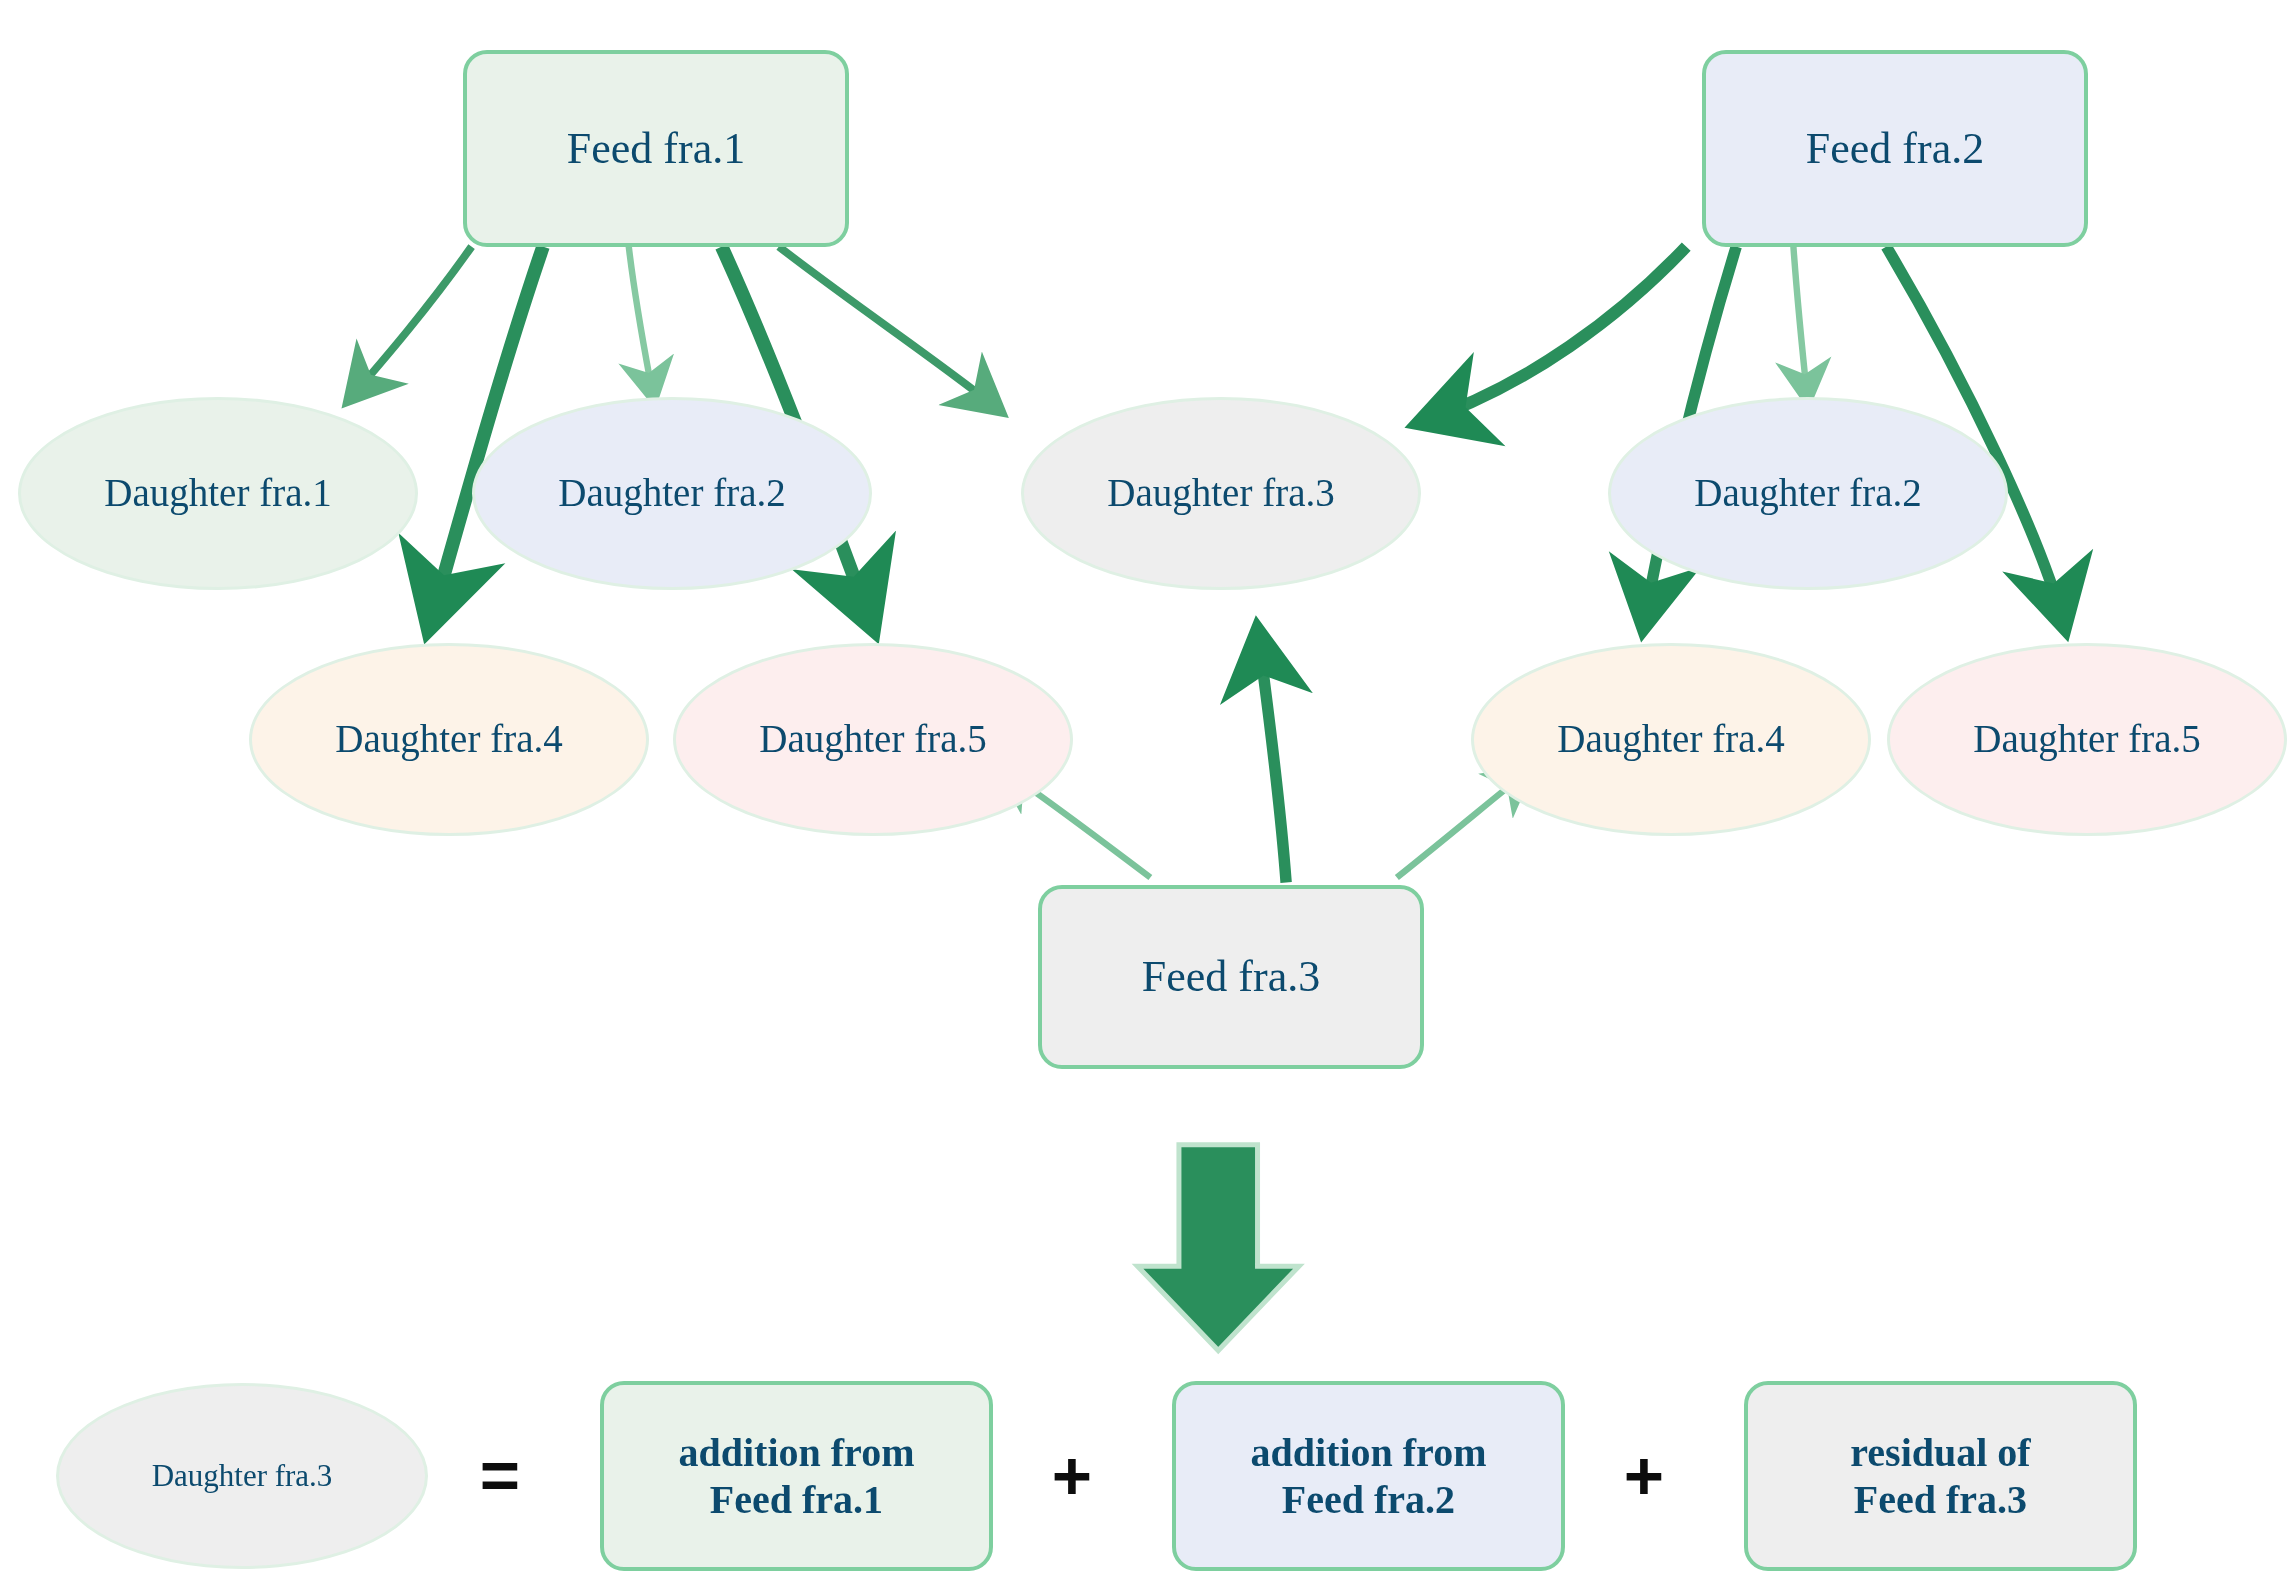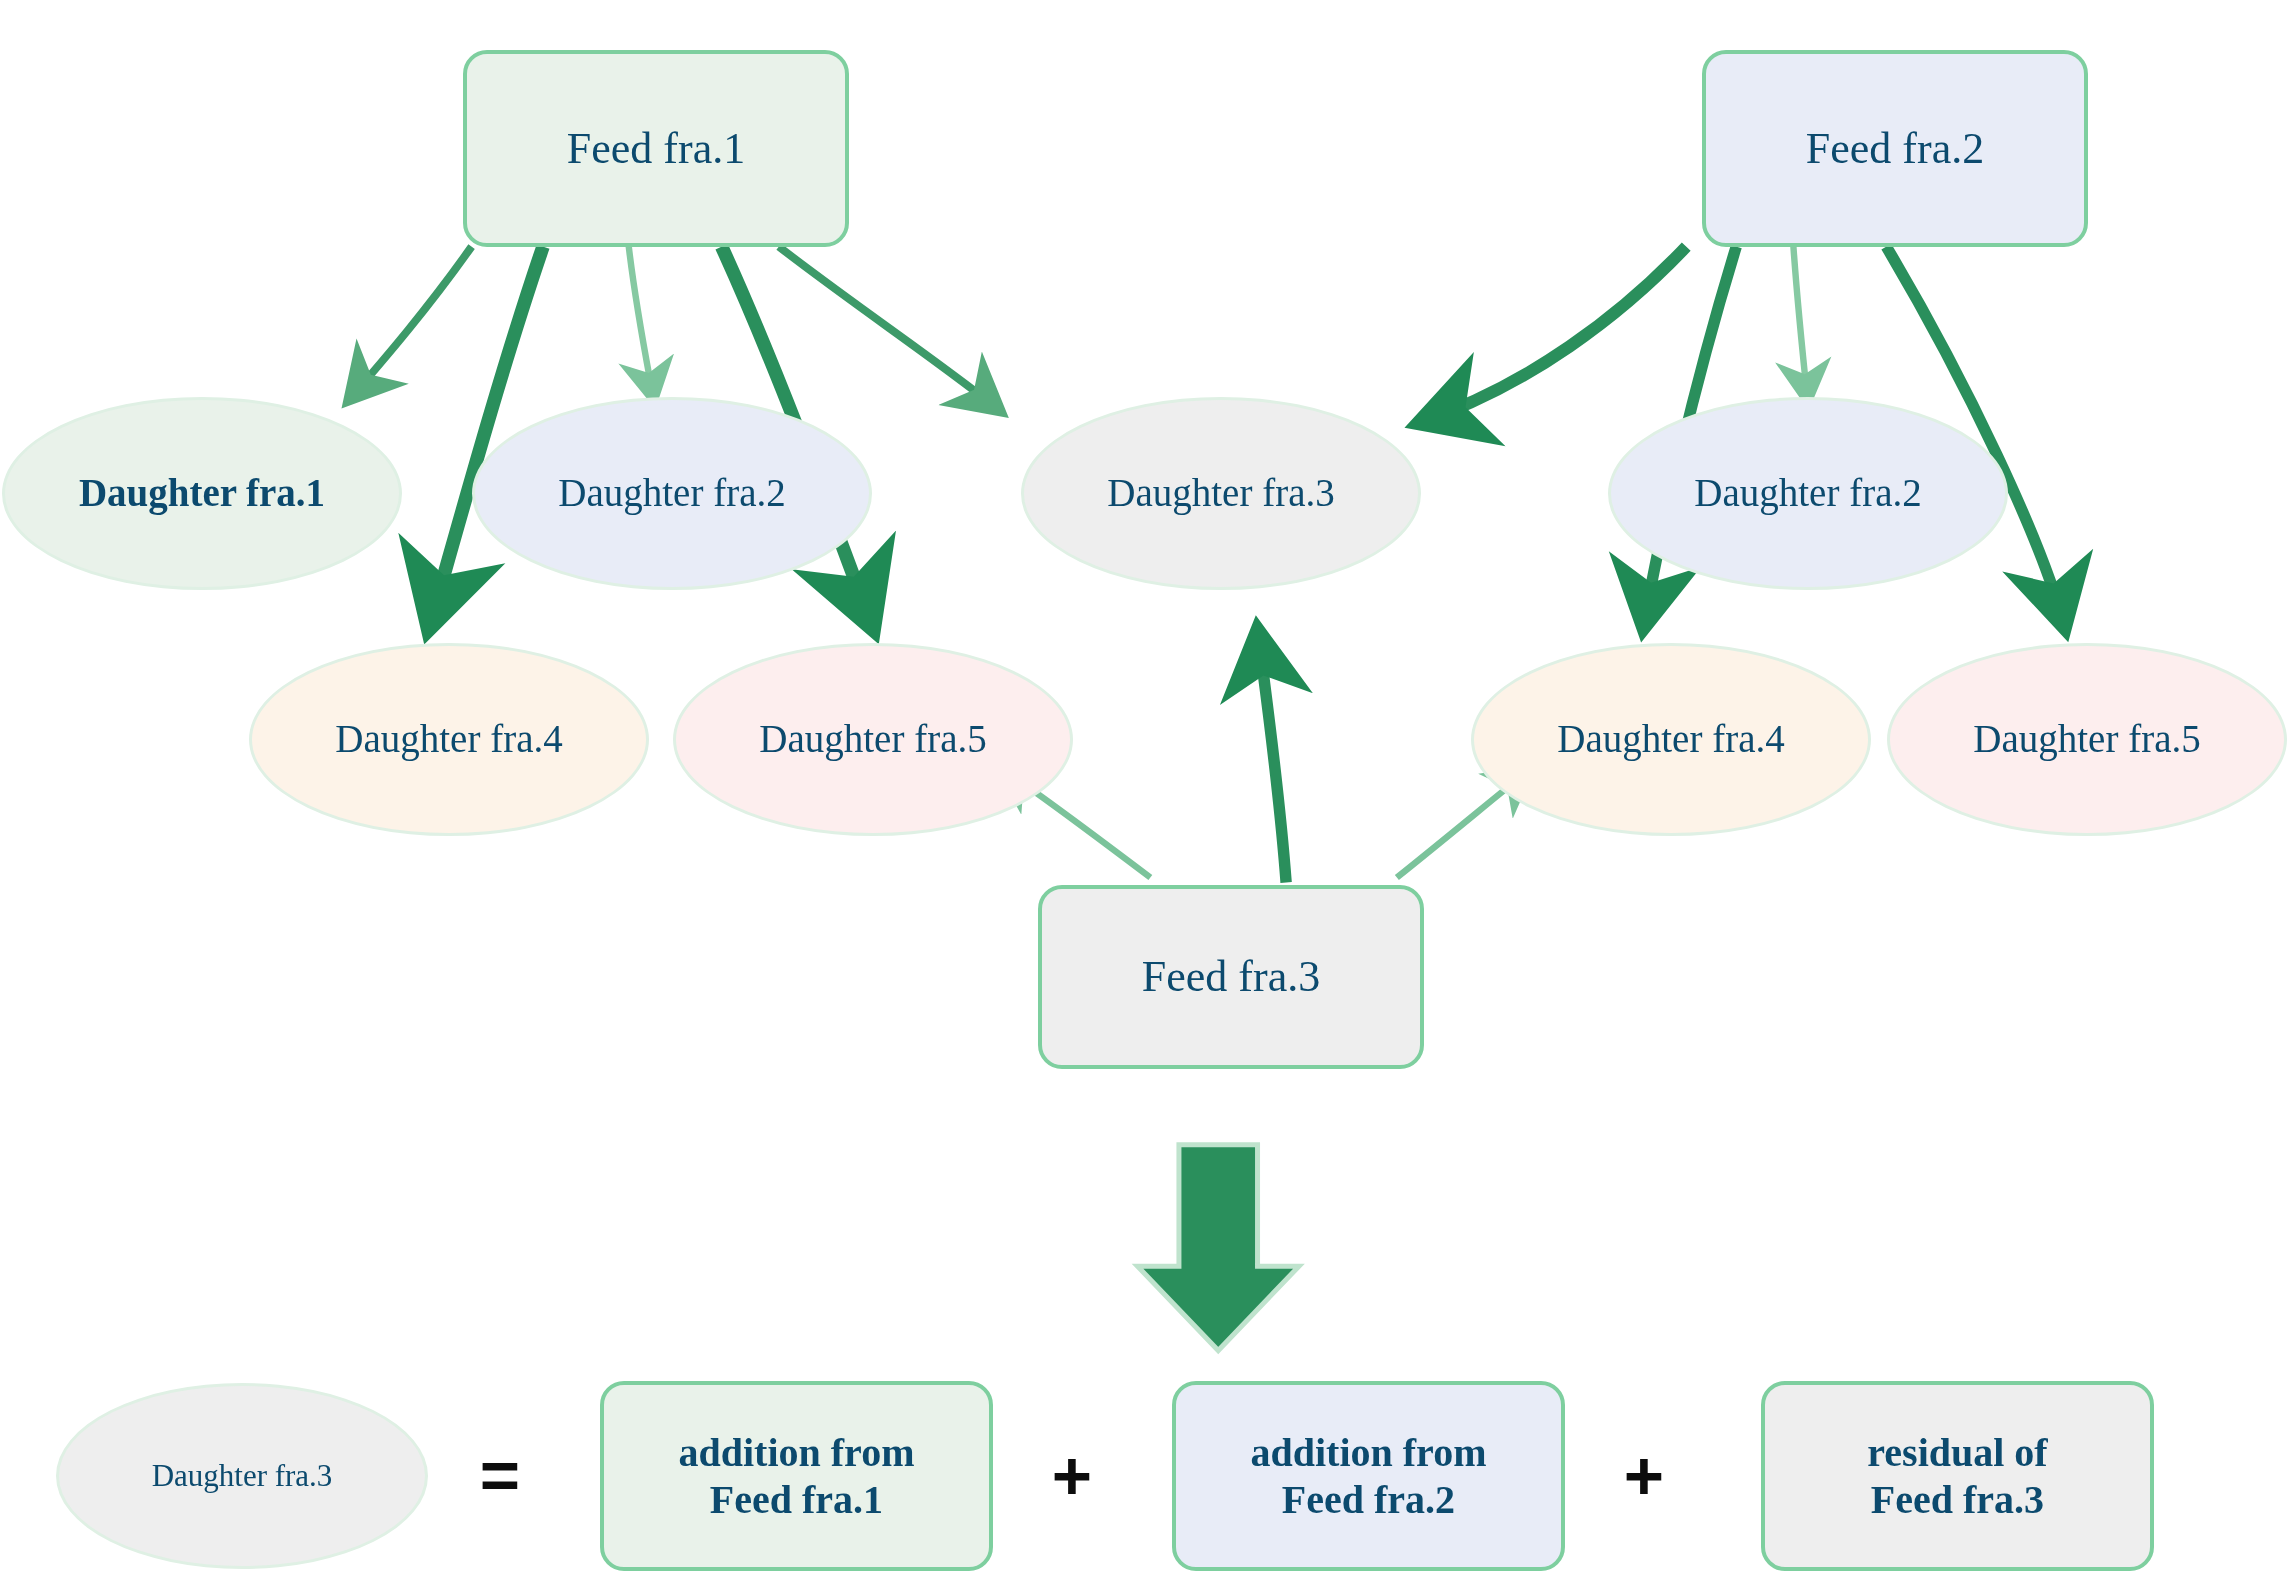--- a/index.html
+++ b/index.html
@@ -142,21 +142,21 @@
   </svg>
 
   <div class="node rect fill-green feed-label" style="left:463px; top:50px; width:386px; height:197px;">
     <span>Feed fra.1</span>
   </div>
 
   <div class="node rect fill-blue feed-label" style="left:1702px; top:50px; width:386px; height:197px;">
     <span>Feed fra.2</span>
   </div>
 
-  <div class="node ell fill-green daughter-label" style="left:2px; top:397px; width:400px; height:193px;font-weight:bold;">
+  <div class="node ell fill-green daughter-label" style="left:18px; top:397px; width:400px; height:193px;">
     <span>Daughter fra.1</span>
   </div>
 
   <div class="node ell fill-blue daughter-label" style="left:472px; top:397px; width:400px; height:193px;">
     <span>Daughter fra.2</span>
   </div>
 
   <div class="node ell fill-grey daughter-label" style="left:1021px; top:397px; width:400px; height:193px;">
     <span>Daughter fra.3</span>
   </div>
@@ -204,19 +204,19 @@
 
   <div class="node rect fill-blue eqbox-label" style="left:1172px; top:1381px; width:393px; height:190px; flex-direction:column;">
     <span>addition from</span>
     <span>Feed fra.2</span>
   </div>
 
   <div class="op" style="left:1601px; top:1429px; width:86px; height:93px;">
     <span>+</span>
   </div>
 
-  <div class="node rect fill-grey eqbox-label" style="left:1744px; top:1381px; width:393px; height:190px; flex-direction:column;margin-left:17px;">
+  <div class="node rect fill-grey eqbox-label" style="left:1744px; top:1381px; width:393px; height:190px; flex-direction:column;">
     <span>residual of</span>
     <span>Feed fra.3</span>
   </div>
 
 </div>
 
 
 </body></html>

